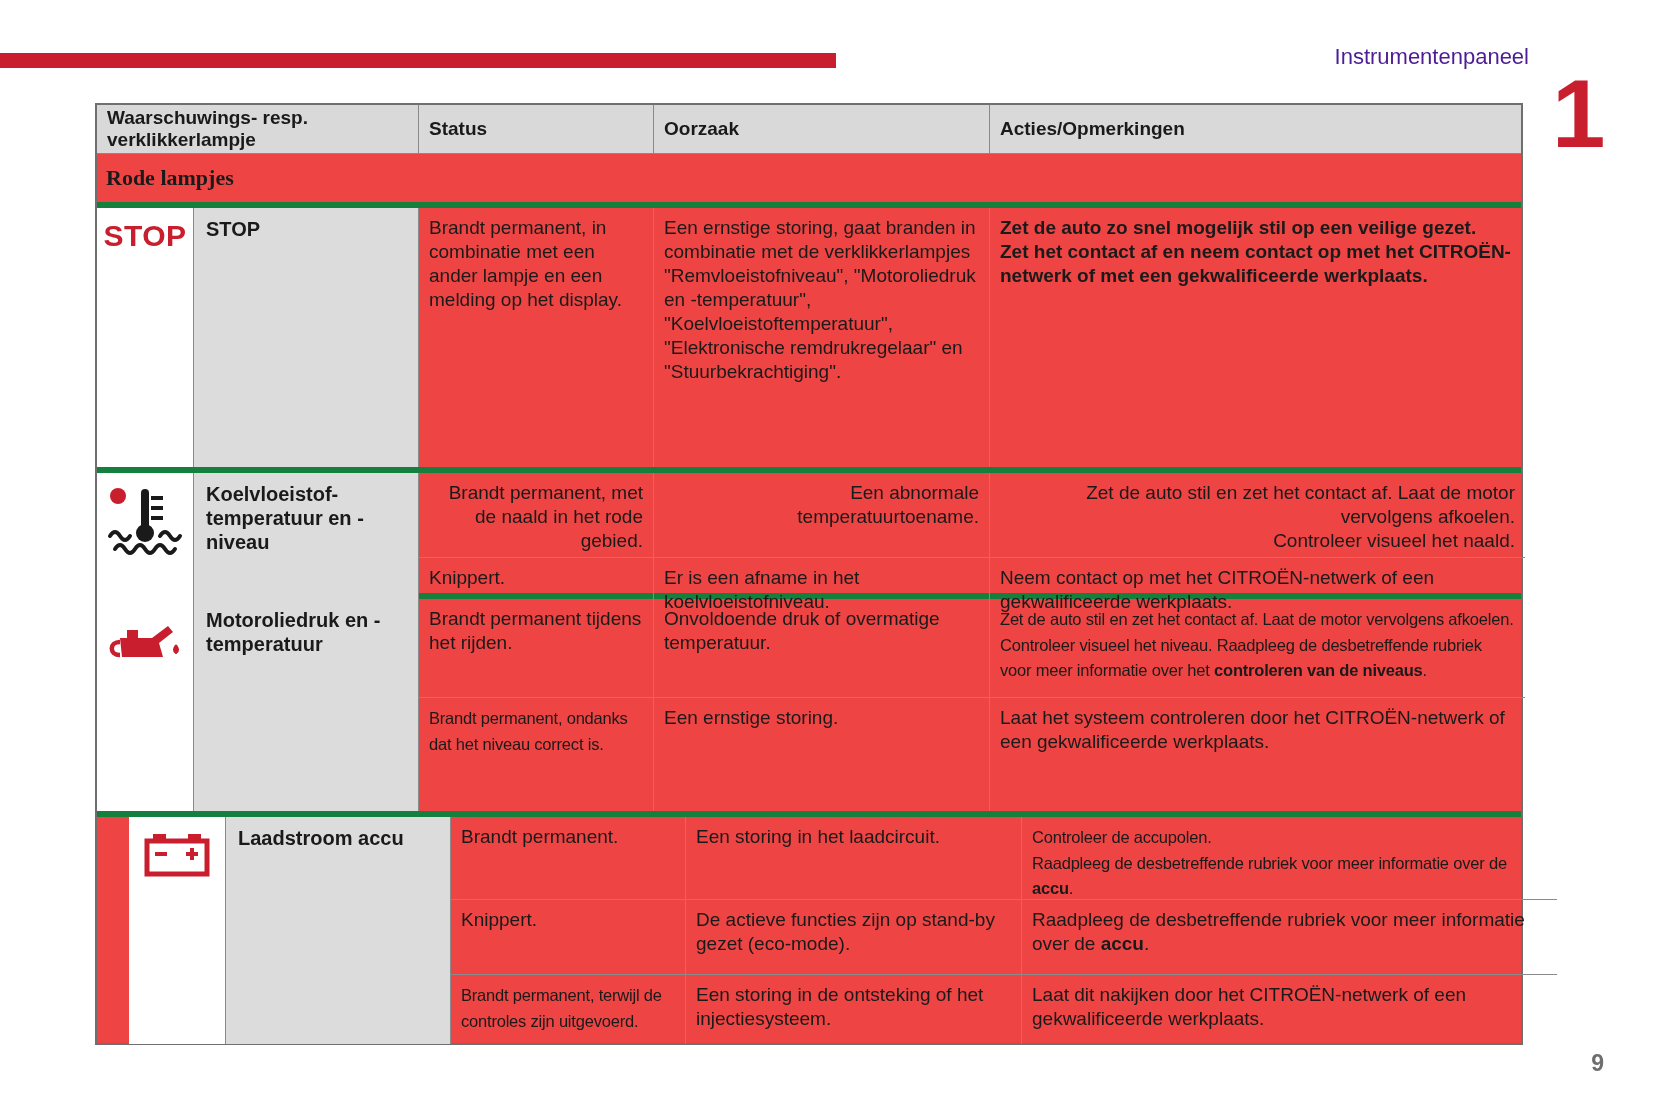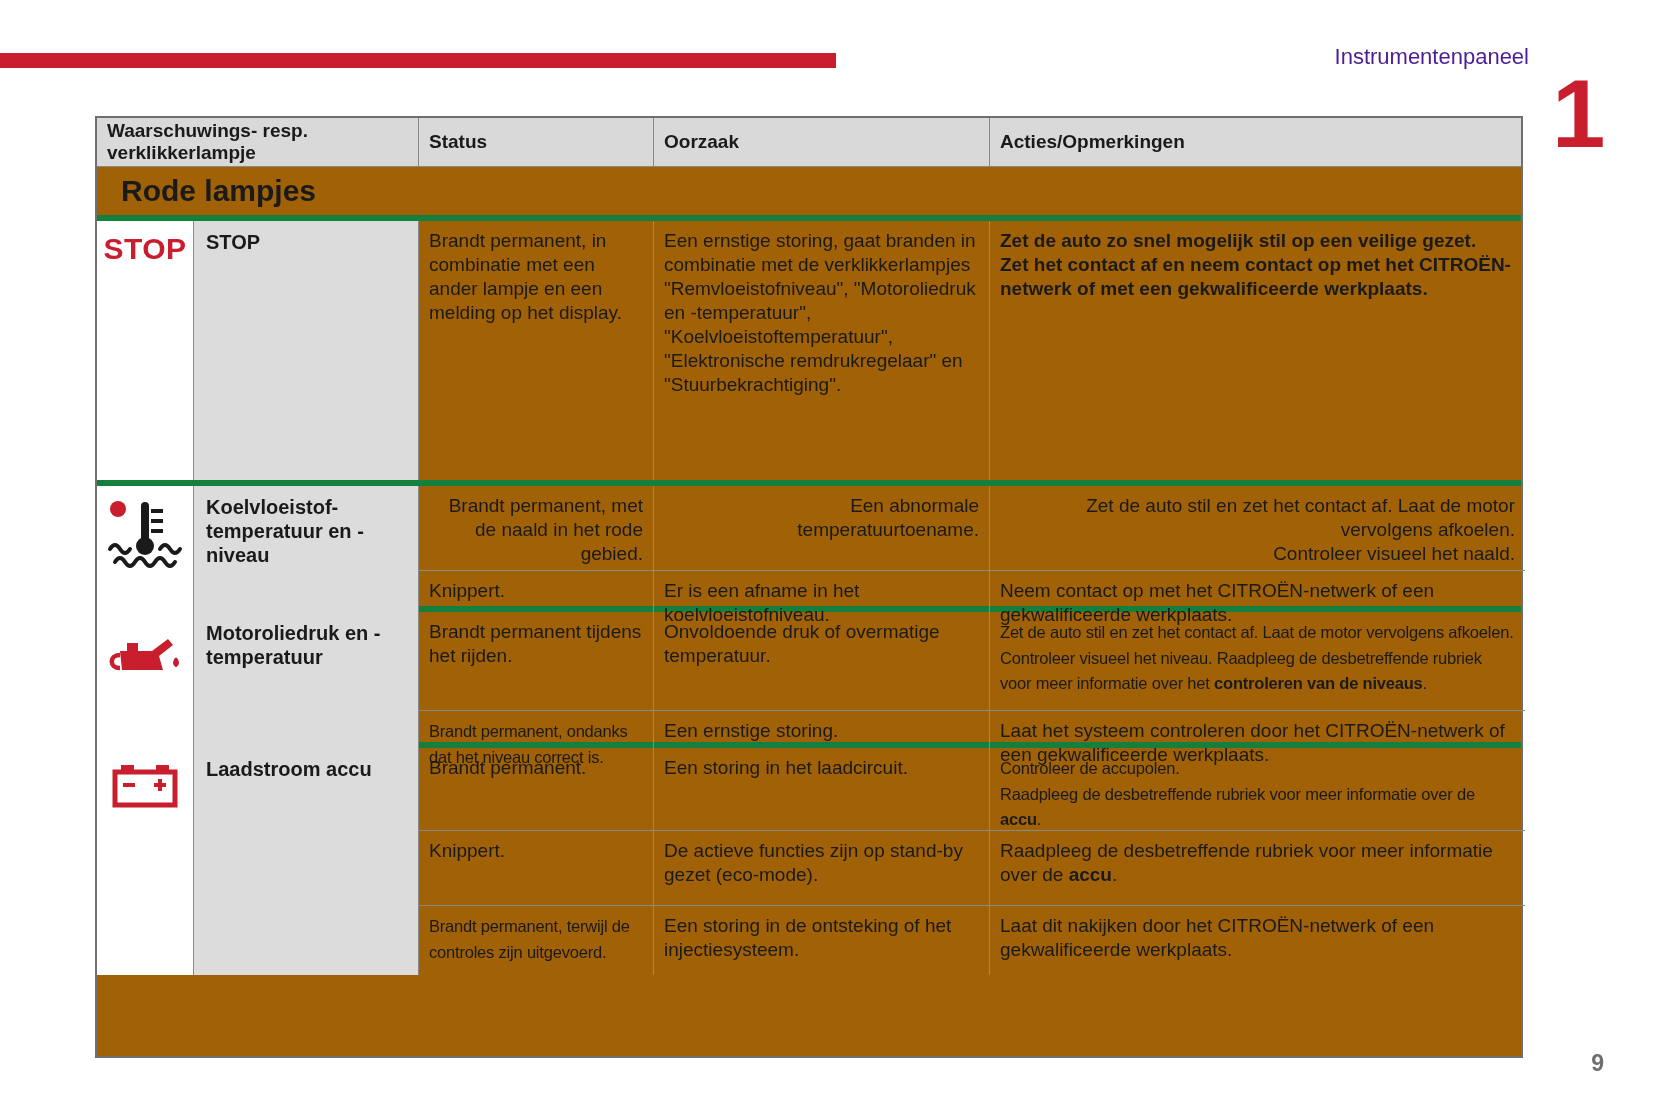--- a/index.html
+++ b/index.html
@@ -5,31 +5,31 @@
   html,body{margin:0;padding:0;background:#ffffff;}
   .page{
     position:relative;width:1653px;height:1102px;background:#ffffff;overflow:hidden;
     font-family:"Liberation Sans",sans-serif;color:#1a1a1a;
   }
   .red-bar{position:absolute;left:0;top:53px;width:836px;height:15px;background:#c81e2d;}
   .running-title{position:absolute;top:44px;right:124px;font-size:22px;color:#4c1d95;}
   .chapter-num{position:absolute;top:66px;left:1552px;width:52px;font-size:96px;line-height:1;font-weight:bold;color:#c81e2d;text-align:center;}
   .page-num{position:absolute;top:1050px;right:49px;font-size:23px;font-weight:bold;color:#6e6e6e;}
 
-  .warn-table{position:absolute;left:95px;top:116px;width:1428px;height:942px;border:2px solid #6f6f6f;box-sizing:border-box;background:#a16207;}
+  .warn-table{position:absolute;left:95px;top:103px;width:1428px;height:942px;border:2px solid #6f6f6f;box-sizing:border-box;background:#ef4444;}
   .thead{display:grid;grid-template-columns:322px 235px 336px 535px;height:49px;background:#d9d9d9;border-bottom:1px solid #8a8a8a;box-sizing:border-box;}
   .thead .hcell{display:flex;align-items:center;padding:2px 10px;font-weight:bold;font-size:19px;line-height:1.18;border-right:1px solid #8a8a8a;box-sizing:border-box;}
   .thead .hcell:last-child{border-right:none;}
-  .section-row{height:48px;display:flex;align-items:center;padding-left:24px;font-size:30px;font-weight:bold;box-sizing:border-box;}
+  .section-row{height:48px;display:flex;align-items:center;padding-left:9px;font-size:22px;font-weight:bold;box-sizing:border-box;font-family:Liberation Serif, serif;}
 
   .rowgroup{display:grid;grid-template-columns:97px 225px 1106px;border-top:6px solid #15803d;box-sizing:border-box;}
   .rg-stop{height:265px;}
   .rg-coolant{height:126px;}
-  .rg-oil{height:136px;}
-  .rg-battery{height:233px;}
+  .rg-oil{height:218px;}
+  .rg-battery{height:233px;padding-left:32px;}
   .icon-cell{border-right:1px solid #8a8a8a;box-sizing:border-box;display:flex;justify-content:center;align-items:flex-start;padding-top:13px;background:#fff;}
   .name-cell{border-right:1px solid #8a8a8a;box-sizing:border-box;background:#dcdcdc;padding:9px 12px;font-weight:bold;font-size:20px;line-height:1.2;}
   .subrows{display:flex;flex-direction:column;}
   .subrow{display:grid;grid-template-columns:235px 336px 535px;box-sizing:border-box;flex:1 1 auto;}
   .subrow + .subrow{border-top:1px solid #8a8a8a;}
   .cell{padding:8px 10px;font-size:19px;line-height:1.26;border-right:1px solid #8a8a8a;box-sizing:border-box;}
   .subrow .cell:last-child{border-right:none;}
   .cell.bold{font-weight:bold;}
   .cell.small{font-size:16.5px;line-height:1.55;letter-spacing:-0.2px;}
   .cell .para{margin:0;}

